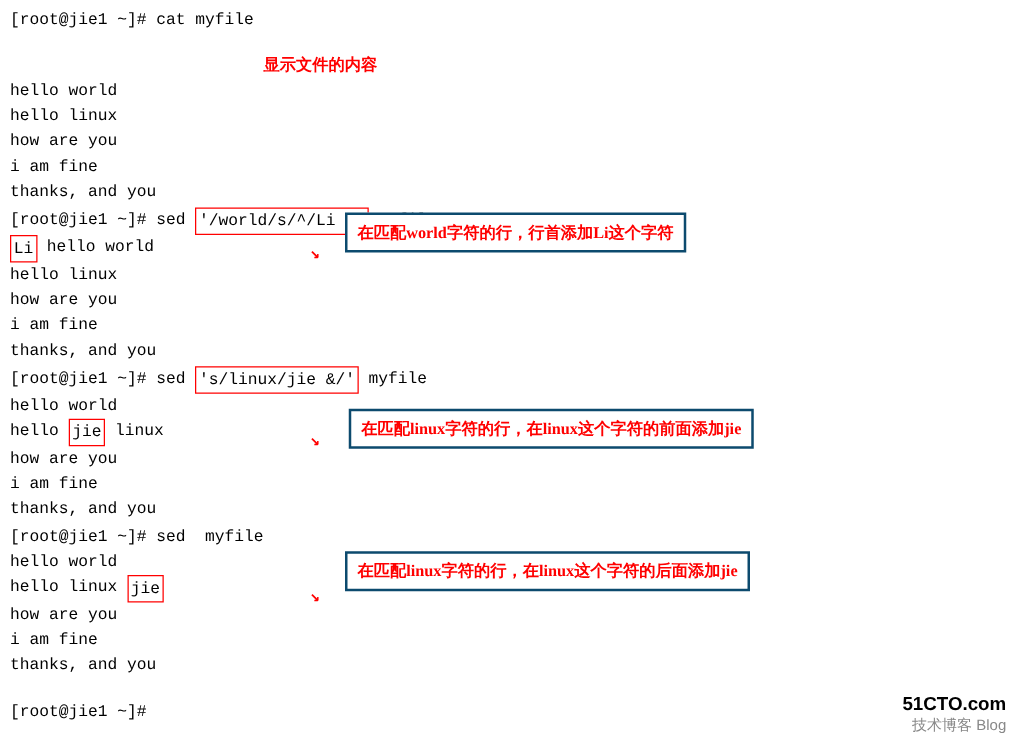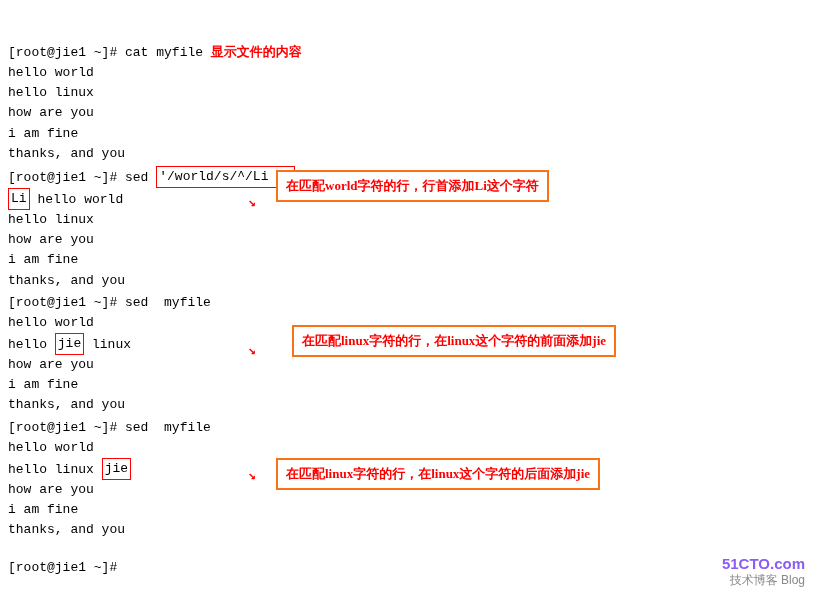--- a/index.html
+++ b/index.html
@@ -12,56 +12,56 @@
       min-height: 599px;
       position: relative;
       overflow: hidden;
     }
     .main-content {
       padding: 6px 8px;
       line-height: 1.55;
     }
     .line {
       display: flex;
-      align-items: flex-end;
+      align-items: flex-start;
       flex-wrap: nowrap;
     }
     .prompt { color: #000; }
     .cmd-highlight {
       color: #ff0000;
       font-weight: bold;
       margin-top: 37px;
     }
     .red-box {
       border: 1.5px solid red;
       padding: 0 2px;
       display: inline-block;
     }
     .annotation-box {
-      border: 2px solid #f97316;
+      border: 2px solid #0c4a6e;
       background: #fff;
       color: red;
       font-family: SimSun, 宋体, serif;
       font-size: 13px;
       padding: 4px 8px;
       display: inline-block;
       position: absolute;
       white-space: nowrap;
       font-weight: bold;
     }
     
     .watermark {
       position: absolute;
       bottom: 10px;
       right: 10px;
       text-align: right;
       font-family: Arial, sans-serif;
     }
     .watermark-top {
-      color: #8b5cf6;
+      color: #000000;
       font-size: 15px;
       font-weight: bold;
       margin-left: 12px;
     }
     .watermark-bottom {
       color: #888;
       font-size: 12px;
     }
     .section { position: relative; }
   </style>
@@ -121,20 +121,21 @@
 
       <div style="position:absolute; top:5px; left:240px; color:red; font-size:13px; font-weight:bold;">
         ↘
       </div>
     </div>
   </div>
 
   <div class="section" style="position:relative; margin-top:2px;">
     <div class="line">
       <span class="prompt">[root@jie1 ~]# sed&nbsp;</span>
+      <span class="red-box">'s/linux/jie &amp;/'</span>
       <span>&nbsp;myfile</span>
     </div>
     <div style="position:relative;">
       <div class="line">
           <span>hello world</span>
         </div>
       <div class="line">
         <span>hello&nbsp;</span>
         <span class="red-box">jie</span>
         <span>&nbsp;linux</span>
@@ -142,21 +143,21 @@
       <div class="line">
           <span>how are you</span>
         </div>
       <div class="line">
           <span>i am fine</span>
         </div>
       <div class="line">
           <span>thanks, and you</span>
         </div>
 
-      <div class="annotation-box" style="top:12px; left:284px;">在匹配linux字符的行，在linux这个字符的前面添加jie</div>
+      <div class="annotation-box" style="top:12px; left:271px;">在匹配linux字符的行，在linux这个字符的前面添加jie</div>
 
       <div style="position:absolute; top:28px; left:240px; color:red; font-size:13px; font-weight:bold;">
         ↘
       </div>
     </div>
   </div>
 
   <div class="section" style="position:relative; margin-top:2px;">
     <div class="line">
       <span class="prompt">[root@jie1 ~]# sed&nbsp;</span>
@@ -173,21 +174,21 @@
       <div class="line">
           <span>how are you</span>
         </div>
       <div class="line">
           <span>i am fine</span>
         </div>
       <div class="line">
           <span>thanks, and you</span>
         </div>
 
-      <div class="annotation-box" style="top:20px; left:268px;">在匹配linux字符的行，在linux这个字符的后面添加jie</div>
+      <div class="annotation-box" style="top:1px; left:268px;">在匹配linux字符的行，在linux这个字符的后面添加jie</div>
 
       <div style="position:absolute; top:28px; left:240px; color:red; font-size:13px; font-weight:bold;">
         ↘
       </div>
     </div>
   </div>
 
   <div class="line" style="margin-top:18px;">
     <span class="prompt">[root@jie1 ~]#</span>
   </div>

